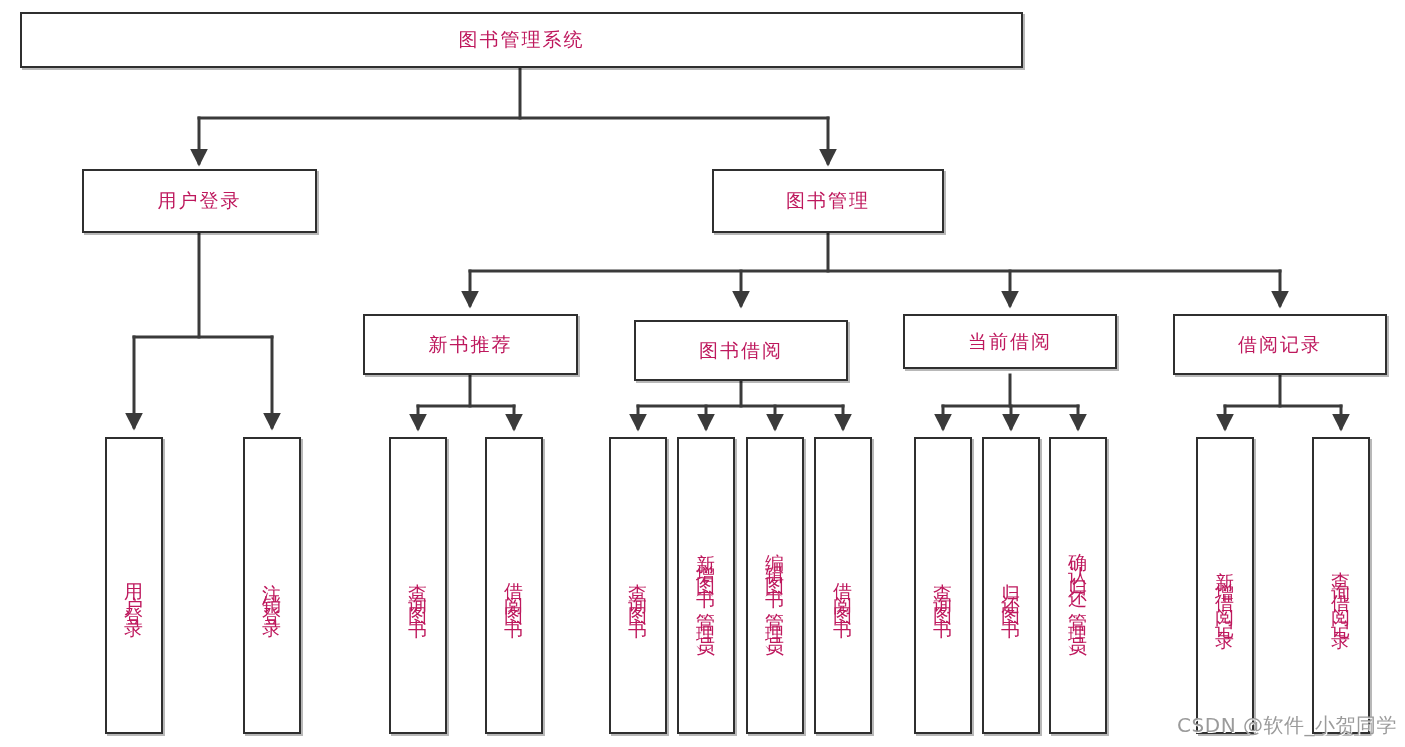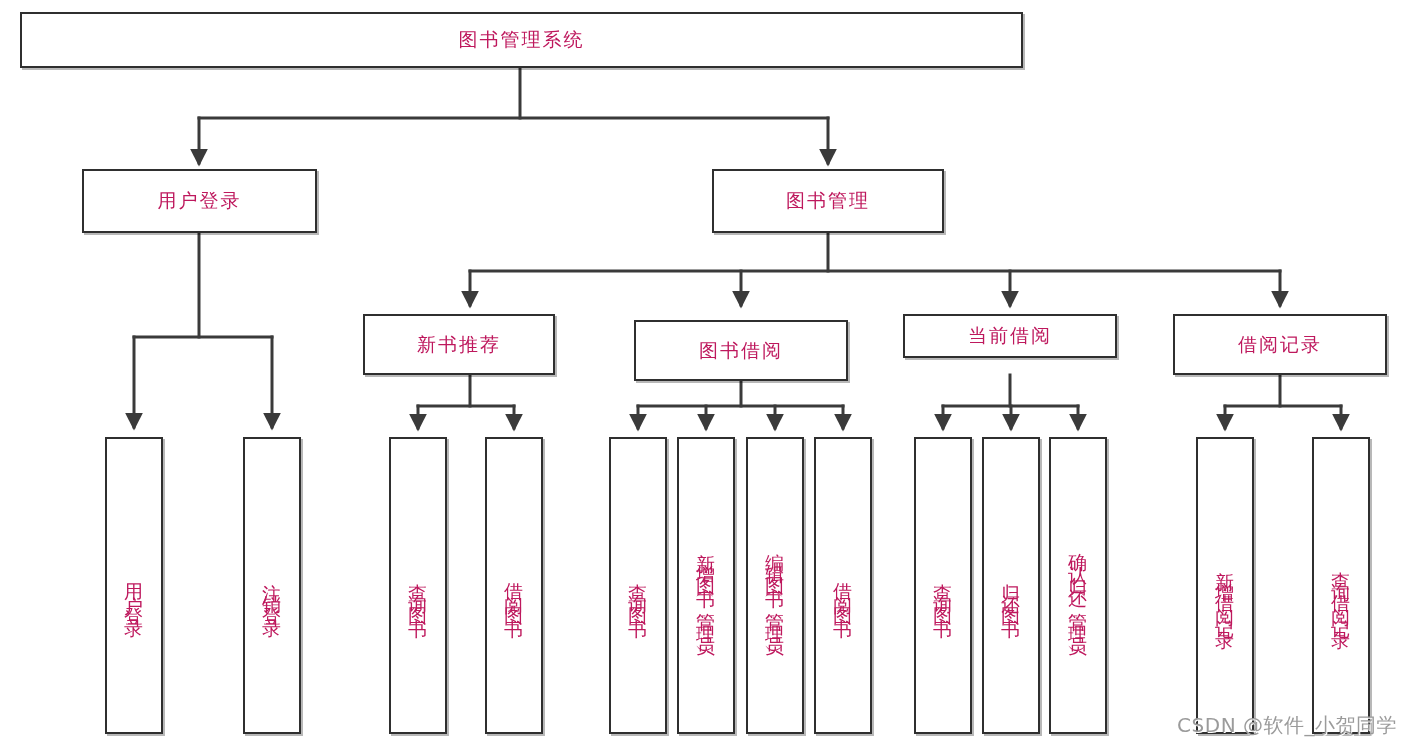--- a/index.html
+++ b/index.html
@@ -88,27 +88,27 @@
     <span class="hlabel">图书管理系统</span>
   </div>
 
   <div class="box" style="left:82px;top:169px;width:235px;height:64px;">
     <span class="hlabel">用户登录</span>
   </div>
   <div class="box" style="left:712px;top:169px;width:232px;height:64px;">
     <span class="hlabel">图书管理</span>
   </div>
 
-  <div class="box" style="left:363px;top:314px;width:192px;height:61px;">
+  <div class="box" style="left:363px;top:314px;width:215px;height:61px;">
     <span class="hlabel">新书推荐</span>
   </div>
   <div class="box" style="left:634px;top:314px;width:214px;height:61px;margin-top:6px;">
     <span class="hlabel">图书借阅</span>
   </div>
-  <div class="box" style="left:903px;top:314px;width:214px;height:44px;">
+  <div class="box" style="left:903px;top:314px;width:214px;height:55px;">
     <span class="hlabel">当前借阅</span>
   </div>
   <div class="box" style="left:1173px;top:314px;width:214px;height:61px;">
     <span class="hlabel">借阅记录</span>
   </div>
 
   <div class="box vbox" style="left:105px;">
     <span class="vtext">用户登录</span>
   </div>
   <div class="box vbox" style="left:243px;">

